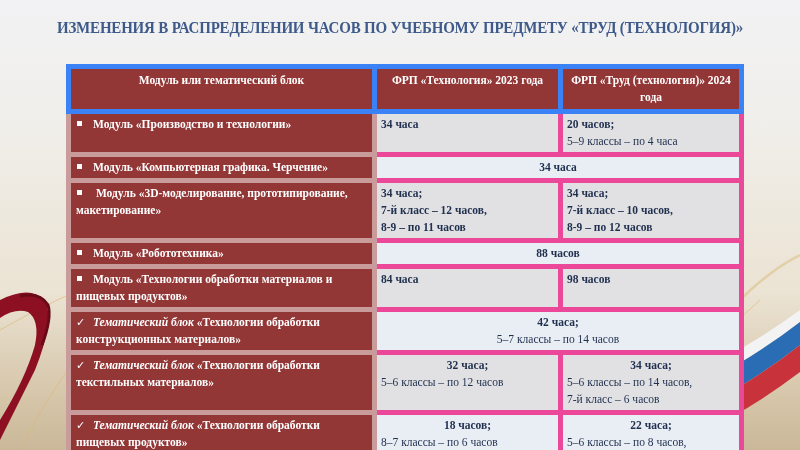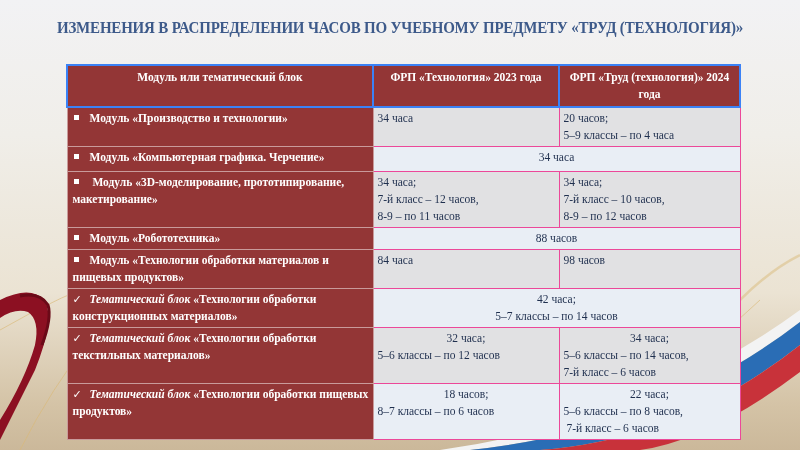--- a/index.html
+++ b/index.html
@@ -18,37 +18,37 @@
       position: absolute; left: 66px; top: 64px; width: 673px;
       border-collapse: collapse; table-layout: fixed;
       font-size: 11.5px; line-height: 17px;
     }
     table.main col.c1 { width: 306px; }
     table.main col.c2 { width: 186px; }
     table.main col.c3 { width: 181px; }
     table.main th {
       background: #933636; color: #ffffff; font-weight: bold;
       text-align: center; vertical-align: top; padding: 3px 6px;
-      border: 2px solid #3b82f6; height: 28px;
+      border: 5px solid #3b82f6; height: 28px;
     }
-    table.main td { border: 1px solid #ec4899; vertical-align: top; padding: 2px 4px; color: #1f2f4e; margin-left: 23px; }
+    table.main td { border: 5px solid #ec4899; vertical-align: top; padding: 2px 4px; color: #1f2f4e; margin-left: 23px; }
     table.main td.lbl {
       background: #933636; color: #ffffff; font-weight: bold; padding-left: 5px;
       border-color: #c99b9b;
     }
     td.lbl .marker { display: inline-block; width: 17px; }
     td.lbl .sq {
       display: inline-block; width: 5px; height: 5px; background: #fff;
       vertical-align: middle; margin-left: 1px; margin-top: -3px;
     }
     td.lbl .chk { font-weight: normal; font-size: 11px; }
     td.lbl i { font-style: italic; }
     tr.odd td.val { background: #e1e1e3; }
     tr.even td.val { background: #e9eef5; }
-    td.val .b { font-weight: normal; }
+    td.val .b { font-weight: bold; }
     td.center { text-align: center; }
     td.val span { display: block; }
     td.val .sub { font-weight: normal; }
   </style>
 </head>
 <body>
 
 <svg class="bg-deco" viewBox="0 0 800 450">
   <g fill="none" stroke="#d9b977" stroke-width="0.8" opacity="0.8">
     <path d="M0 330 Q 120 260 260 240"></path>

